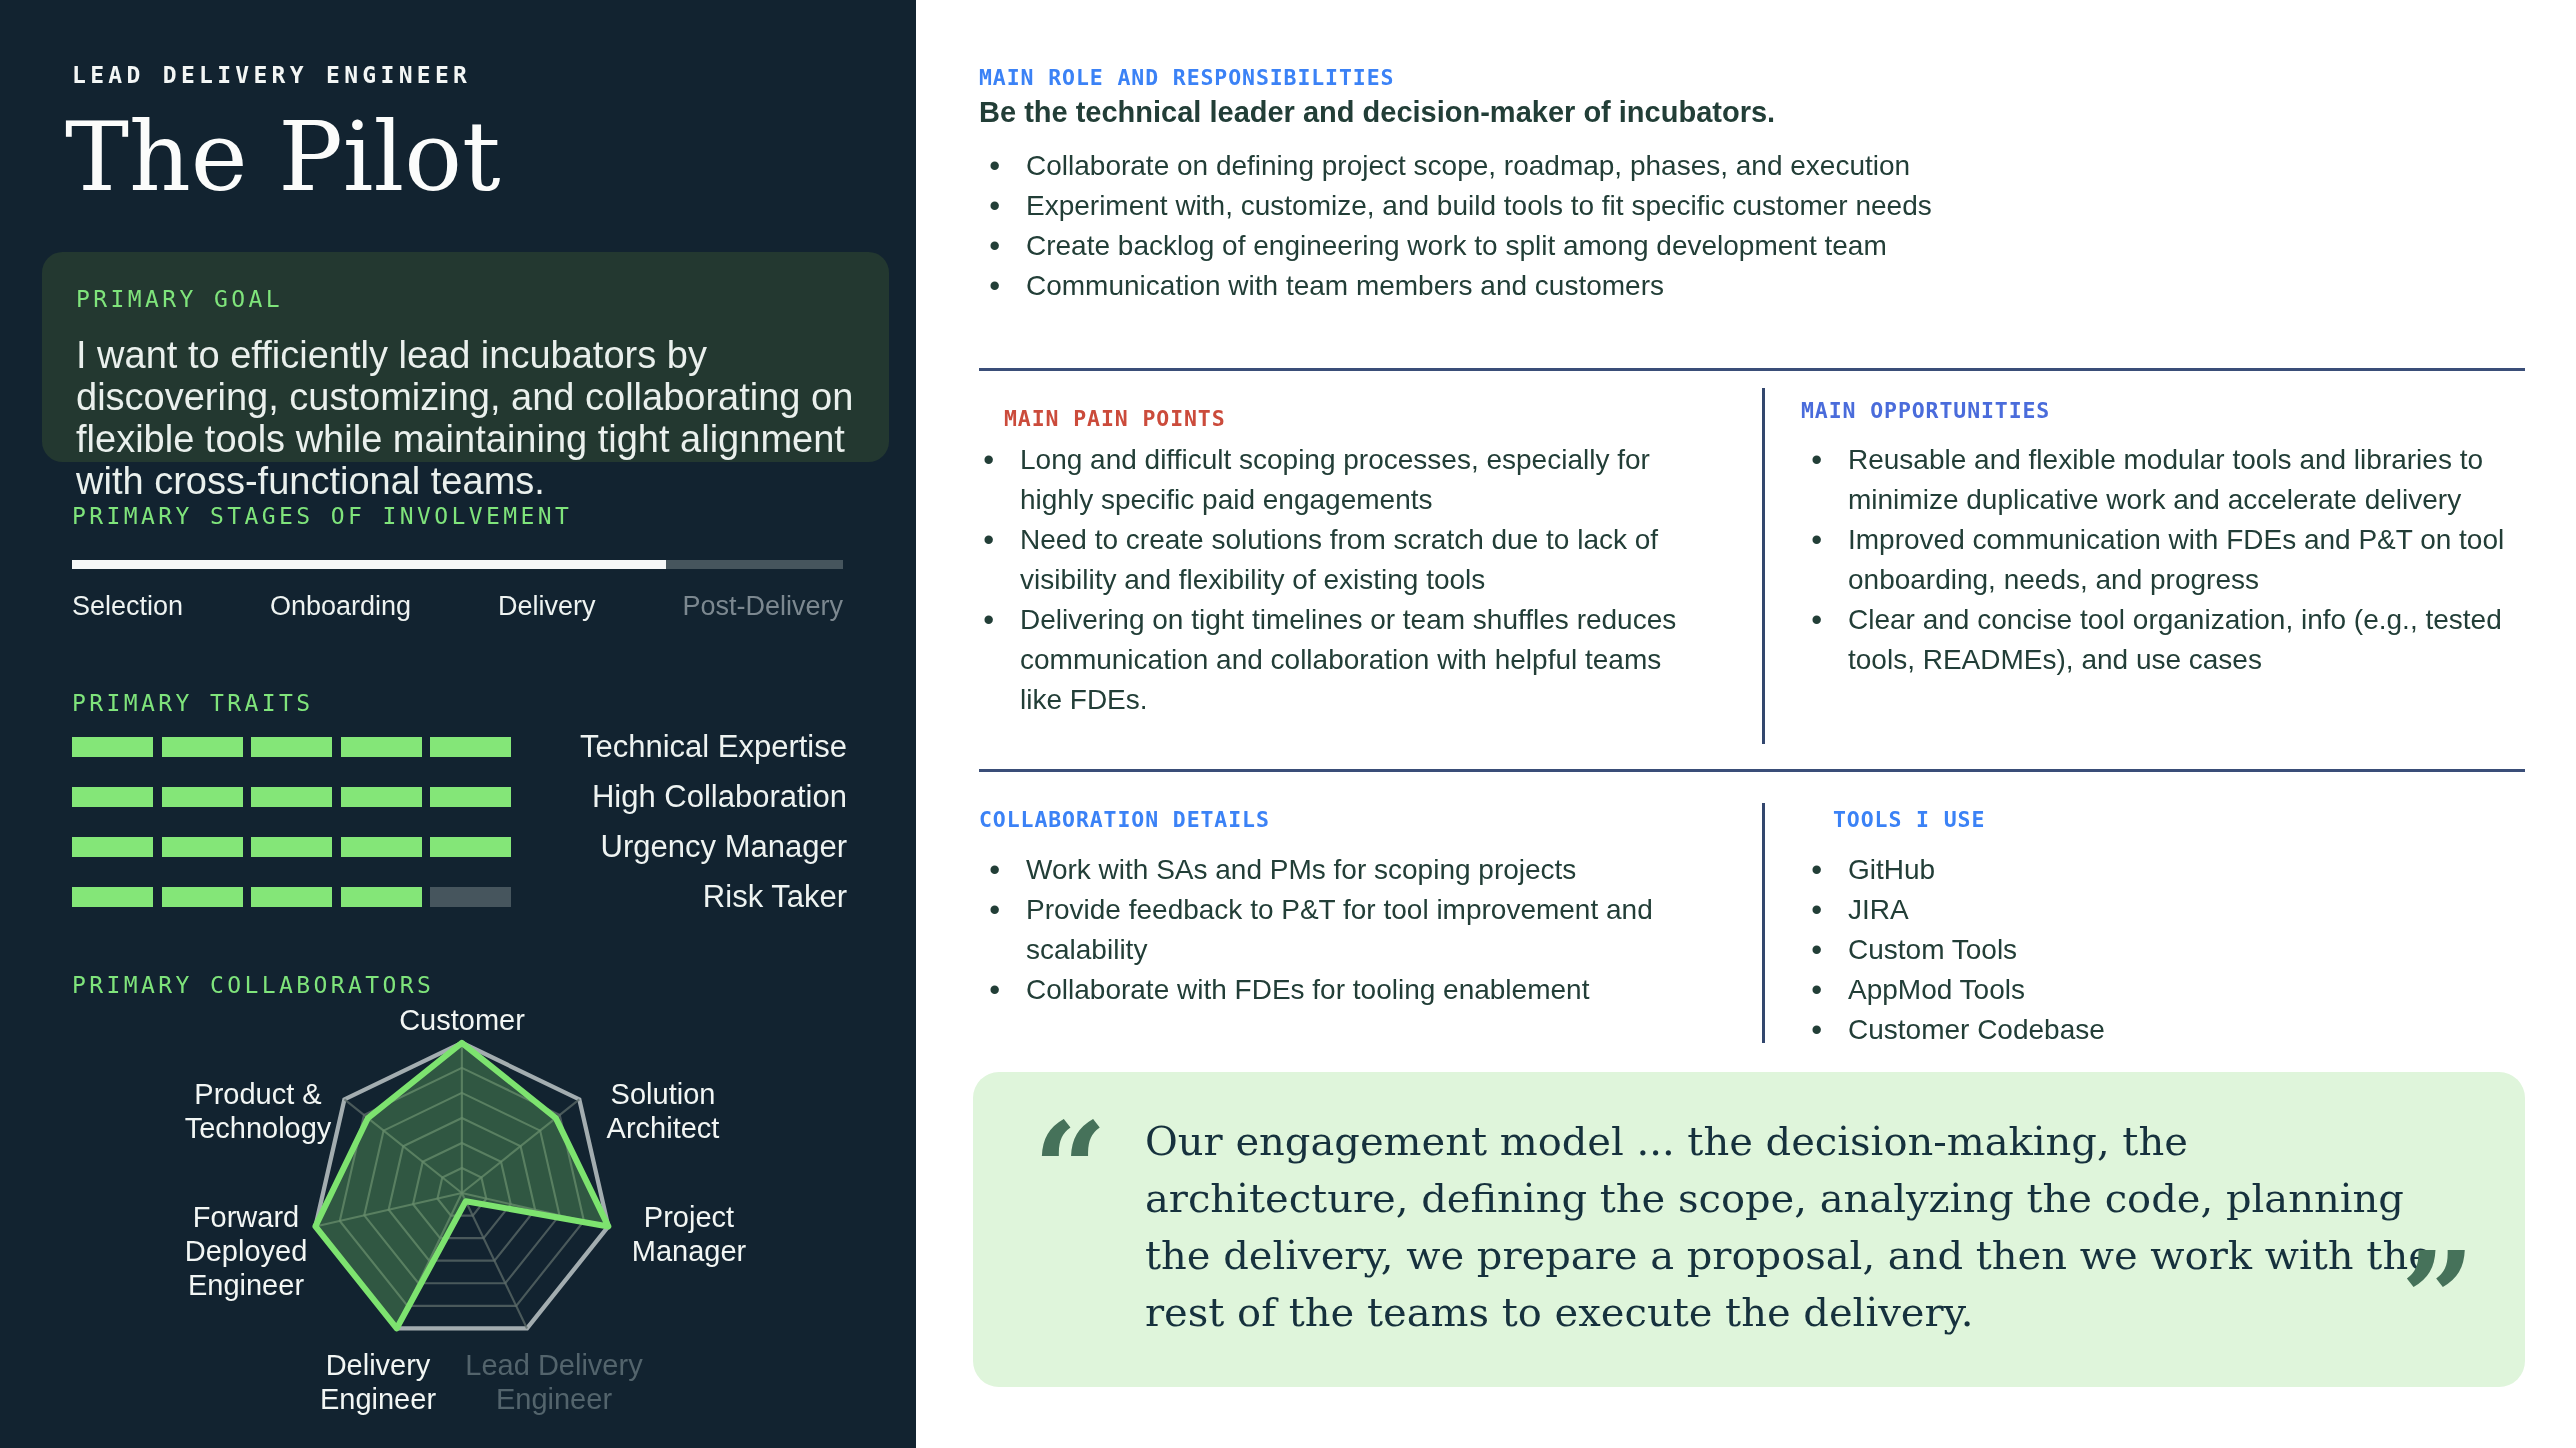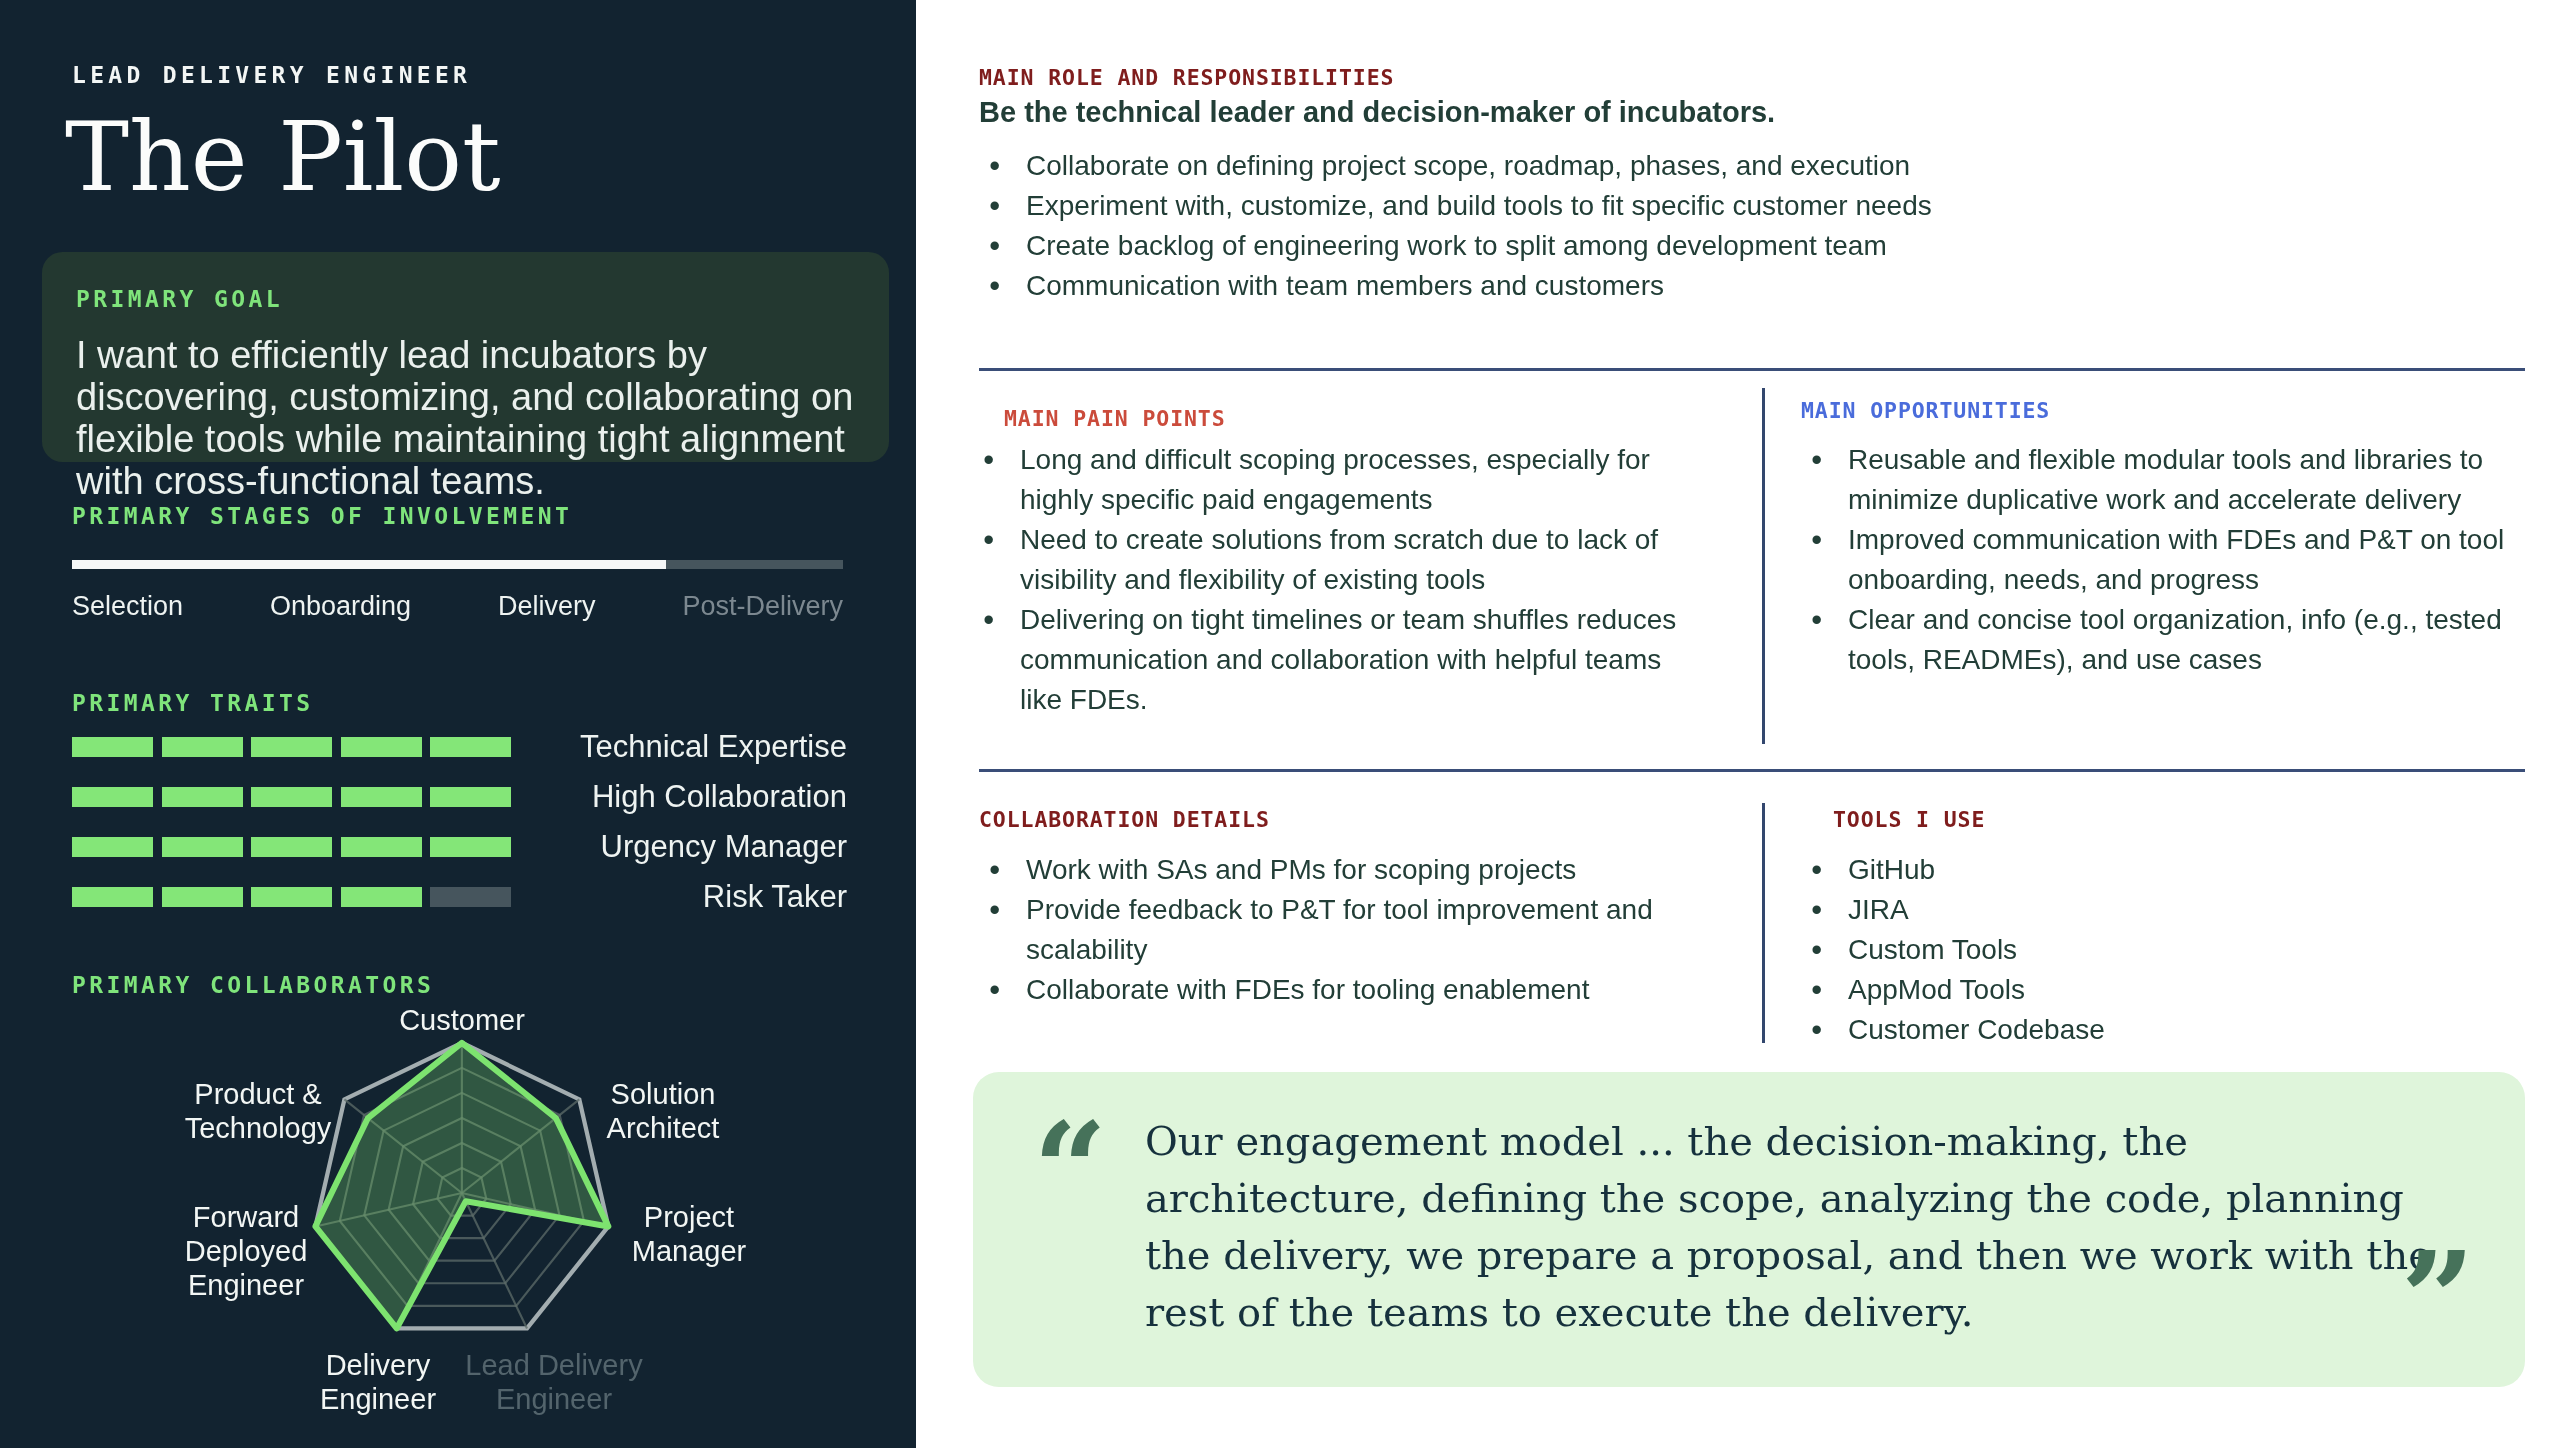--- a/index.html
+++ b/index.html
@@ -2,21 +2,21 @@
 <html style="font-size:13.7px"><head>
 <meta charset="utf-8">
 <style>
   * { margin:0; padding:0; box-sizing:border-box; }
   html,body { width:2576px; height:1449px; }
   body { font-family:"Liberation Sans", sans-serif; background:#ffffff; position:relative; overflow:hidden; }
   .page { position:absolute; left:0; top:0; width:2576px; height:1449px; background:#ffffff; }
 
   
   .sidebar { position:absolute; left:0; top:0; width:916px; height:1449px; background:#122330; }
-  .mono-label { font-family:"DejaVu Sans Mono", monospace; font-weight:bold; font-size:23px; letter-spacing:3.4px; color:#7fe47b; }
+  .mono-label { font-family:"DejaVu Sans Mono", monospace; font-weight:normal; font-size:23px; letter-spacing:3.4px; color:#7fe47b; }
   .role-label { position:absolute; left:72px; top:62px; color:#f3f6f5; font-family:"DejaVu Sans Mono", monospace; font-weight:bold; font-size:23px; letter-spacing:4.3px; }
   .persona-title { position:absolute; left:65px; top:101px; font-family:"DejaVu Serif", serif; font-weight:500; font-size:96px; color:#fbfcfb; }
 
   .goal-card { position:absolute; left:42px; top:252px; width:847px; height:210px; background:#233830; border-radius:20.6px; padding:34px 34px; }
   .goal-card .mono-label { display:block; margin-bottom:22px; }
   .goal-text { font-size:38px; line-height:42px; color:#eaf0ed; }
 
   .stages-label { position:absolute; left:72px; top:503px; }
   .progress { position:absolute; left:72px; top:560px; width:771px; height:9.4px; background:#46555d; }
   .progress-fill { height:9.4px; background:#f5f7f7; }
@@ -40,21 +40,21 @@
   .rl-0 { left:462px; top:15.5px; width:275px; }
   .rl-1 { left:663px; top:90px; width:223px; }
   .rl-2 { left:689px; top:213px; width:206px; }
   .rl-3 { left:554px; top:361px; width:292px; }
   .rl-4 { left:378px; top:361px; width:206px; }
   .rl-5 { left:246px; top:213px; width:197px; }
   .rl-6 { left:258px; top:90px; width:223px; }
 
   
   .main { position:absolute; left:916px; top:0; width:1660px; height:1449px; background:#ffffff; }
-  .sec-label { position:absolute; font-family:"DejaVu Sans Mono", monospace; font-weight:bold; font-size:21.5px; letter-spacing:0.9px; color:#7f1d1d; }
+  .sec-label { position:absolute; font-family:"DejaVu Sans Mono", monospace; font-weight:bold; font-size:21.5px; letter-spacing:0.9px; color:#3b82f6; }
   .sec-label.red { color:#cb4b3b; }
   .sec-label.blue { color:#4a6cdb; }
   .intro { position:absolute; left:63px; top:96px; font-size:29px; font-weight:bold; color:#223e37; }
   ul.blist { list-style:none; position:absolute; }
   ul.blist li { position:relative; padding-left:47px; font-size:28px; line-height:40px; color:#223e37; }
   ul.blist li::before { content:"•"; position:absolute; left:10.3px; top:0; font-size:31px; }
   .hr { position:absolute; height:3.4px; background:#3a4e78; left:63px; width:1546px; }
   .vdiv { position:absolute; width:3.4px; background:#33476e; left:846px; }
 
   .quote-card { position:absolute; left:57px; top:1072px; width:1552px; height:315px; background:#dff5db; border-radius:26px; }

